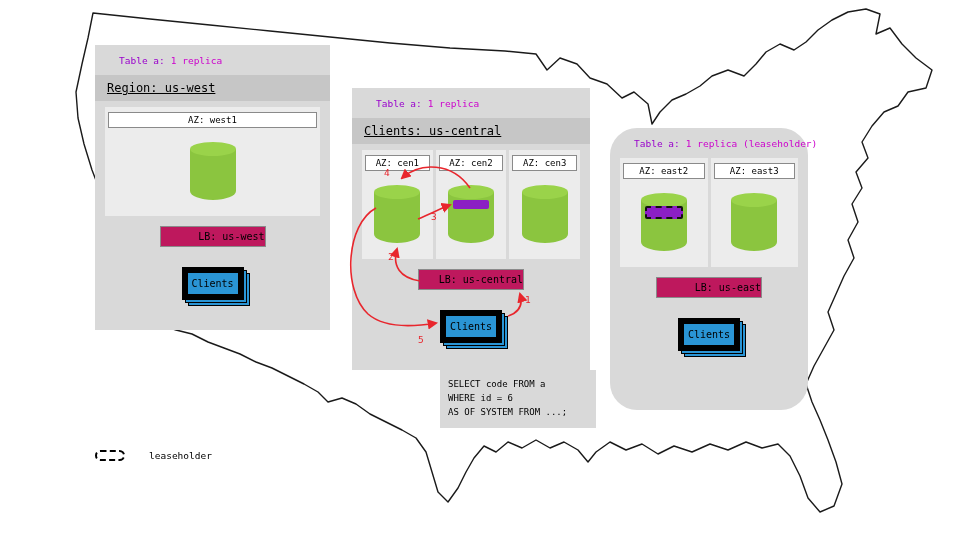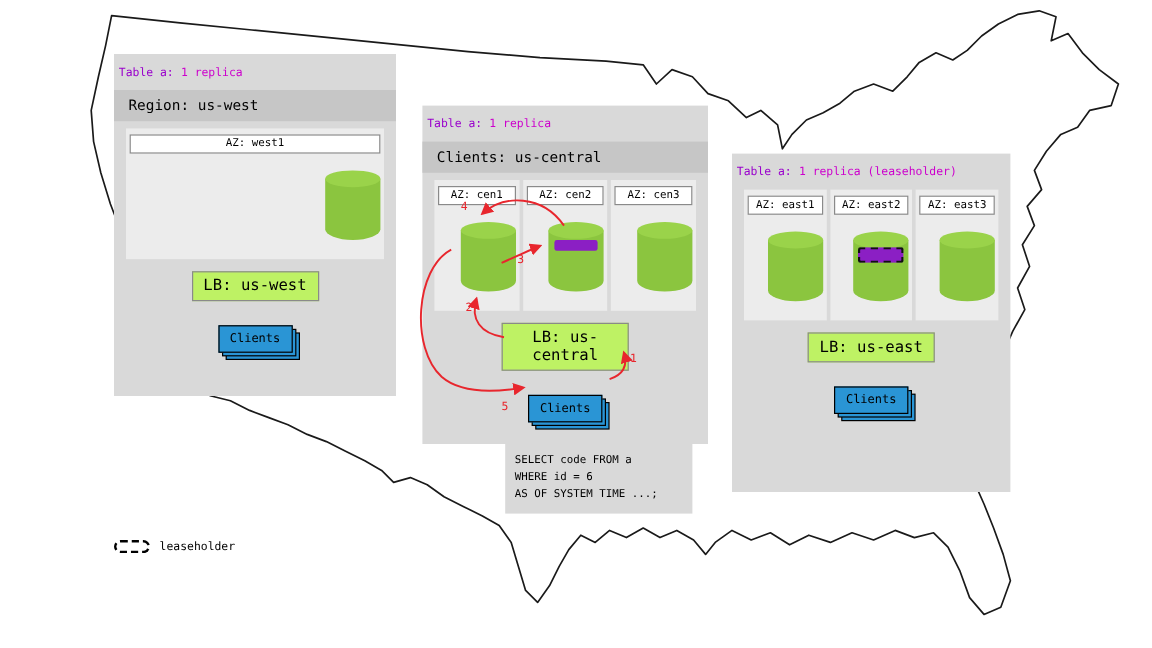--- a/index.html
+++ b/index.html
@@ -6,67 +6,67 @@
   html,body { background:#fff; }
   body { width:960px; height:540px; overflow:hidden;
          font-family:"DejaVu Sans Mono","Liberation Mono",monospace; color:#000; }
   .canvas { position:relative; width:960px; height:540px; }
 
   .map-svg { position:absolute; left:0; top:0; z-index:0; }
 
   .panel { position:absolute; background:#d9d9d9; z-index:2; }
   .panel-west    { left:95px;  top:45px;  width:235px; height:285px; }
   .panel-central { left:352px; top:88px;  width:238px; height:282px; }
-  .panel-east    { left:610px; top:128px; width:232px; height:282px; }
-
-  .panel-header { height:30px; padding:10px 4px 0; font-size:9.5px; white-space:nowrap; }
+  .panel-east    { left:610px; top:128px; width:198px; height:282px;border-radius:27px; }
+
+  .panel-header { height:30px; padding:10px 24px 0; font-size:9.5px; white-space:nowrap; }
   .hdr-prefix { color:#9900cc; margin-right:6px; }
   .hdr-suffix { color:#cc00cc; }
 
-  .region-bar { background:#c6c6c6; padding:6px 12px; font-size:12px; margin-bottom:6px; }
+  .region-bar { background:#c6c6c6; padding:6px 12px; font-size:12px; margin-bottom:6px;text-decoration:underline; }
 
   .az-row { display:flex; gap:3px; margin:0 10px; }
   .az { flex:1; background:#ececec; padding:5px 3px 16px; display:flex;
-        flex-direction:column; align-items:flex-end; }
+        flex-direction:column; align-items:center; }
   .az-label { align-self:stretch; background:#fff; border:1px solid #8a8a8a;
               font-size:9px; text-align:center; padding:2px 0; margin-bottom:14px;
               white-space:nowrap; }
 
   .cylinder { position:relative; width:46px; height:58px; }
   .cyl-body { position:absolute; top:7px; left:0; width:46px; height:51px;
               background:#8bc53f; border-radius:0 0 23px 23px / 0 0 9px 9px; }
   .cyl-top  { position:absolute; top:0; left:0; width:46px; height:14px;
               background:#9ad34a; border-radius:50%; z-index:2; }
   .band { position:absolute; z-index:3; left:5px; top:15px; width:36px; height:9px;
           background:#8b1fc4; border-radius:2px; }
   .band.leaseholder { left:4px; top:13px; width:38px; height:13px;
                       border:2px dashed #111; }
 
-  .lb { width:106px; margin:10px auto 0; background:#bef264; border:1px solid #8a8a8a;
-        font-size:13px; text-align:center; padding:4px 0; }
-
-  .clients { width:62px; margin:20px auto 0; background:#2a95d5; border:1px solid #000000;
+  .lb { width:106px; margin:10px auto 0; background:#be185d; border:1px solid #8a8a8a;
+        font-size:10px; text-align:right; padding:4px 0; }
+
+  .clients { width:62px; margin:20px auto 0; background:#2a95d5; border:6px solid #000000;
              font-size:10px; text-align:center; padding:5px 0; position:relative; z-index:2;
              box-shadow: 3px 3px 0 -1px #2a95d5, 3px 3px 0 0 #000,
                          6px 6px 0 -1px #2a95d5, 6px 6px 0 0 #000; }
 
   .flow-svg { position:absolute; left:0; top:0; z-index:5; pointer-events:none; }
   .step { position:absolute; z-index:6; color:#e8262d; font-size:9.5px; }
   .step-1 { left:525px; top:294px; }
   .step-2 { left:388px; top:251px; }
   .step-3 { left:431px; top:211px; }
   .step-4 { left:384px; top:167px; }
   .step-5 { left:418px; top:334px; }
 
-  .sql-box { position:absolute; left:421px; top:370px; width:156px; height:58px;
+  .sql-box { position:absolute; left:440px; top:370px; width:156px; height:58px;
              background:#d9d9d9; z-index:2; padding:8px 8px; font-size:9px;
              line-height:1.55; white-space:nowrap; }
 
   .legend { position:absolute; left:95px; top:450px; z-index:2; display:flex;
-            align-items:center; gap:8px;text-align:center; }
+            align-items:center; gap:24px;text-align:center; }
   .legend-swatch { width:30px; height:11px; border:2px dashed #000; border-radius:7px;
                    background:#fff; }
   .legend-label { font-size:9.5px; }
 </style>
 </head>
 <body>
 
 <div class="canvas">
 
   <svg class="map-svg" width="960" height="540" viewBox="0 0 960 540">
@@ -140,27 +140,20 @@
     <div class="lb">LB: us-central</div>
     <div class="clients">Clients</div>
   </section>
 
   <section class="panel panel-east">
     <div class="panel-header">
       <span class="hdr-prefix">Table a:</span><span class="hdr-suffix">1 replica (leaseholder)</span>
     </div>
     <div class="az-row">
       <div class="az">
-        <div class="az-label">AZ: east1</div>
-        <div class="cylinder">
-          <div class="cyl-body"></div>
-          <div class="cyl-top"></div>
-        </div>
-      </div>
-      <div class="az">
         <div class="az-label">AZ: east2</div>
         <div class="cylinder">
           <div class="cyl-body"></div>
           <div class="cyl-top"></div>
           <div class="band leaseholder"></div>
         </div>
       </div>
       <div class="az">
         <div class="az-label">AZ: east3</div>
         <div class="cylinder">
@@ -189,21 +182,21 @@
   </svg>
   <span class="step step-1">1</span>
   <span class="step step-2">2</span>
   <span class="step step-3">3</span>
   <span class="step step-4">4</span>
   <span class="step step-5">5</span>
 
   <div class="sql-box">
     <div>SELECT code FROM a</div>
     <div>WHERE id = 6</div>
-    <div>AS OF SYSTEM TIME ...;</div>
+    <div>AS OF SYSTEM FROM ...;</div>
   </div>
 
   <div class="legend">
     <span class="legend-swatch"></span>
     <span class="legend-label">leaseholder</span>
   </div>
 
 </div>
 
 </body></html>

